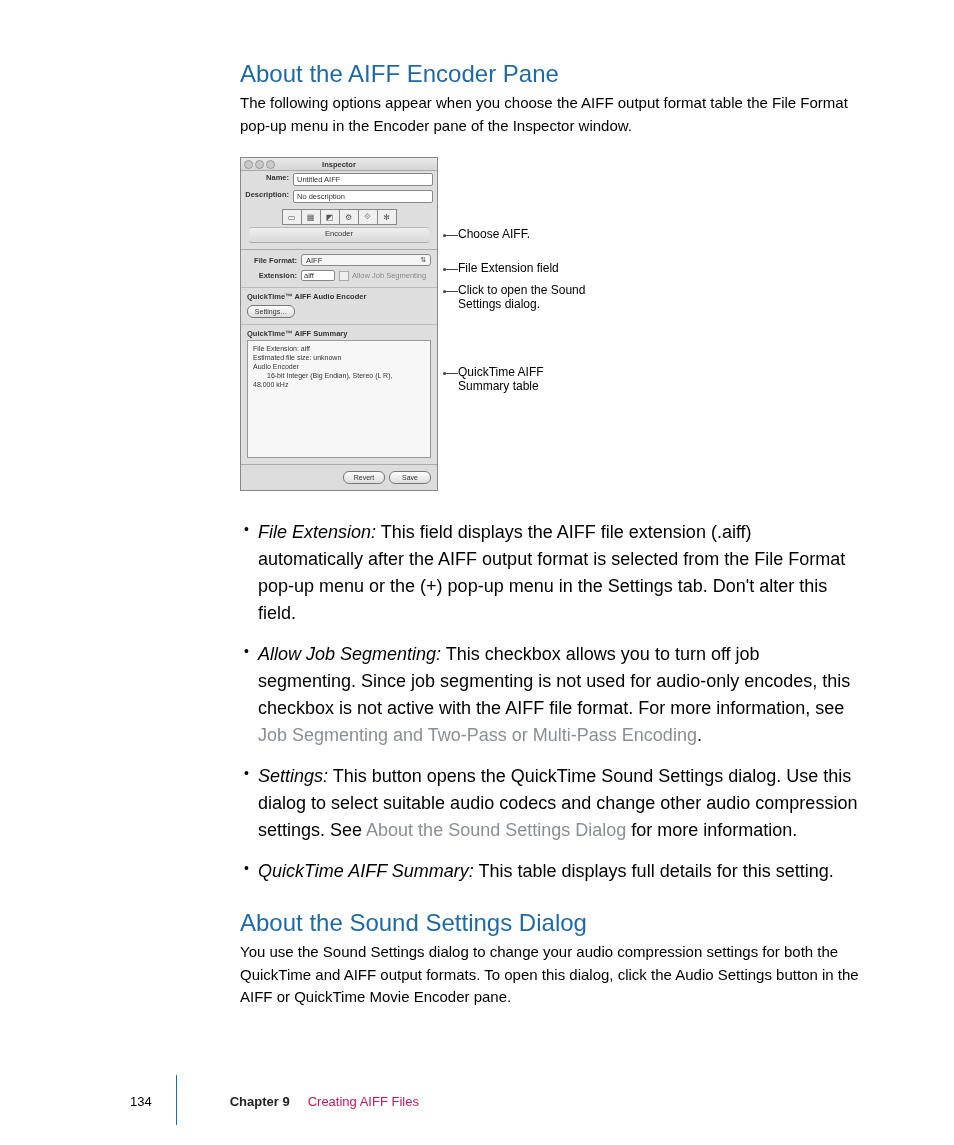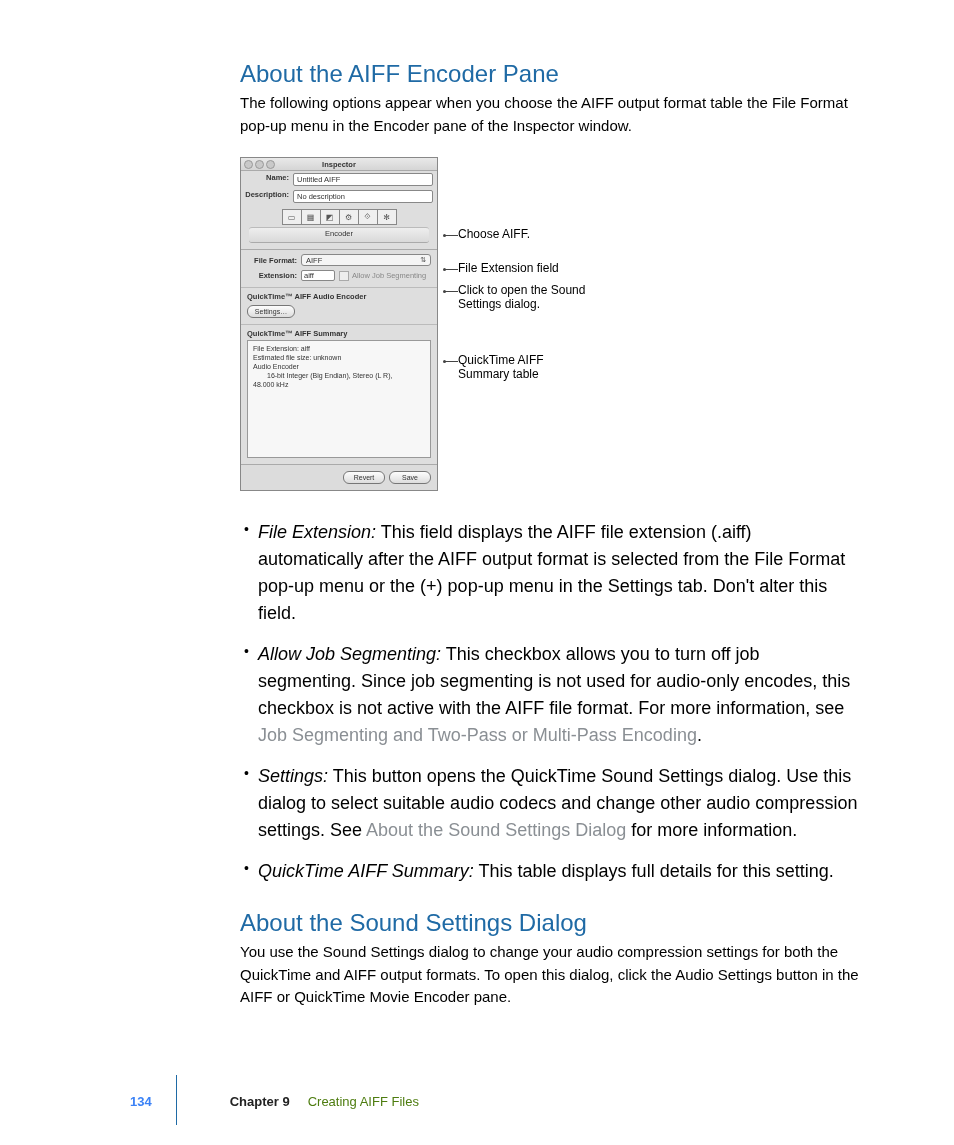--- a/index.html
+++ b/index.html
@@ -130,23 +130,23 @@
 
   .page-footer {
     position:absolute;
     left:130px;
     bottom:36px;
     font-size:13px;
     display:flex;
     align-items:center;
     gap:18px;
   }
-  .page-footer .pnum { font-weight:bold; color:#3b82f6;}
+  .page-footer .pnum { font-weight:normal; color:#000000;}
   .page-footer .chap { color:#222; font-weight:bold; margin-left:60px;}
-  .page-footer .title { color:#4d7c0f; }
+  .page-footer .title { color:#be185d; }
   .vline {
     position:absolute; left:176px; bottom:20px; height:50px; width:1px; background:#1f6aa5;
   }
 </style>
 </head>
 <body>
 
 <div class="page">
   <h2 class="section-heading">About the AIFF Encoder Pane</h2>
   <p class="body">The following options appear when you choose the AIFF output format table the File Format pop-up menu in the Encoder pane of the Inspector window.</p>
@@ -217,21 +217,21 @@
         <span class="line"></span><span>Choose AIFF.</span>
       </div>
       <div class="callout" style="top:104px">
         <span class="line"></span><span>File Extension field</span>
       </div>
       <div class="callout" style="top:126px">
         <span class="line"></span>
         <span>Click to open the Sound</span><br>
         <span>Settings dialog.</span>
       </div>
-      <div class="callout" style="top:196px">
+      <div class="callout" style="top:208px">
         <span class="line"></span>
         <span>QuickTime AIFF</span><br>
         <span>Summary table</span>
       </div>
     </div>
   </div>
 
   <ul class="bullets">
     <li>
       <span class="term">File Extension:</span><span>  This field displays the AIFF file extension (.aiff) automatically after the AIFF output format is selected from the File Format pop-up menu or the (+) pop-up menu in the Settings tab. Don't alter this field.</span>

